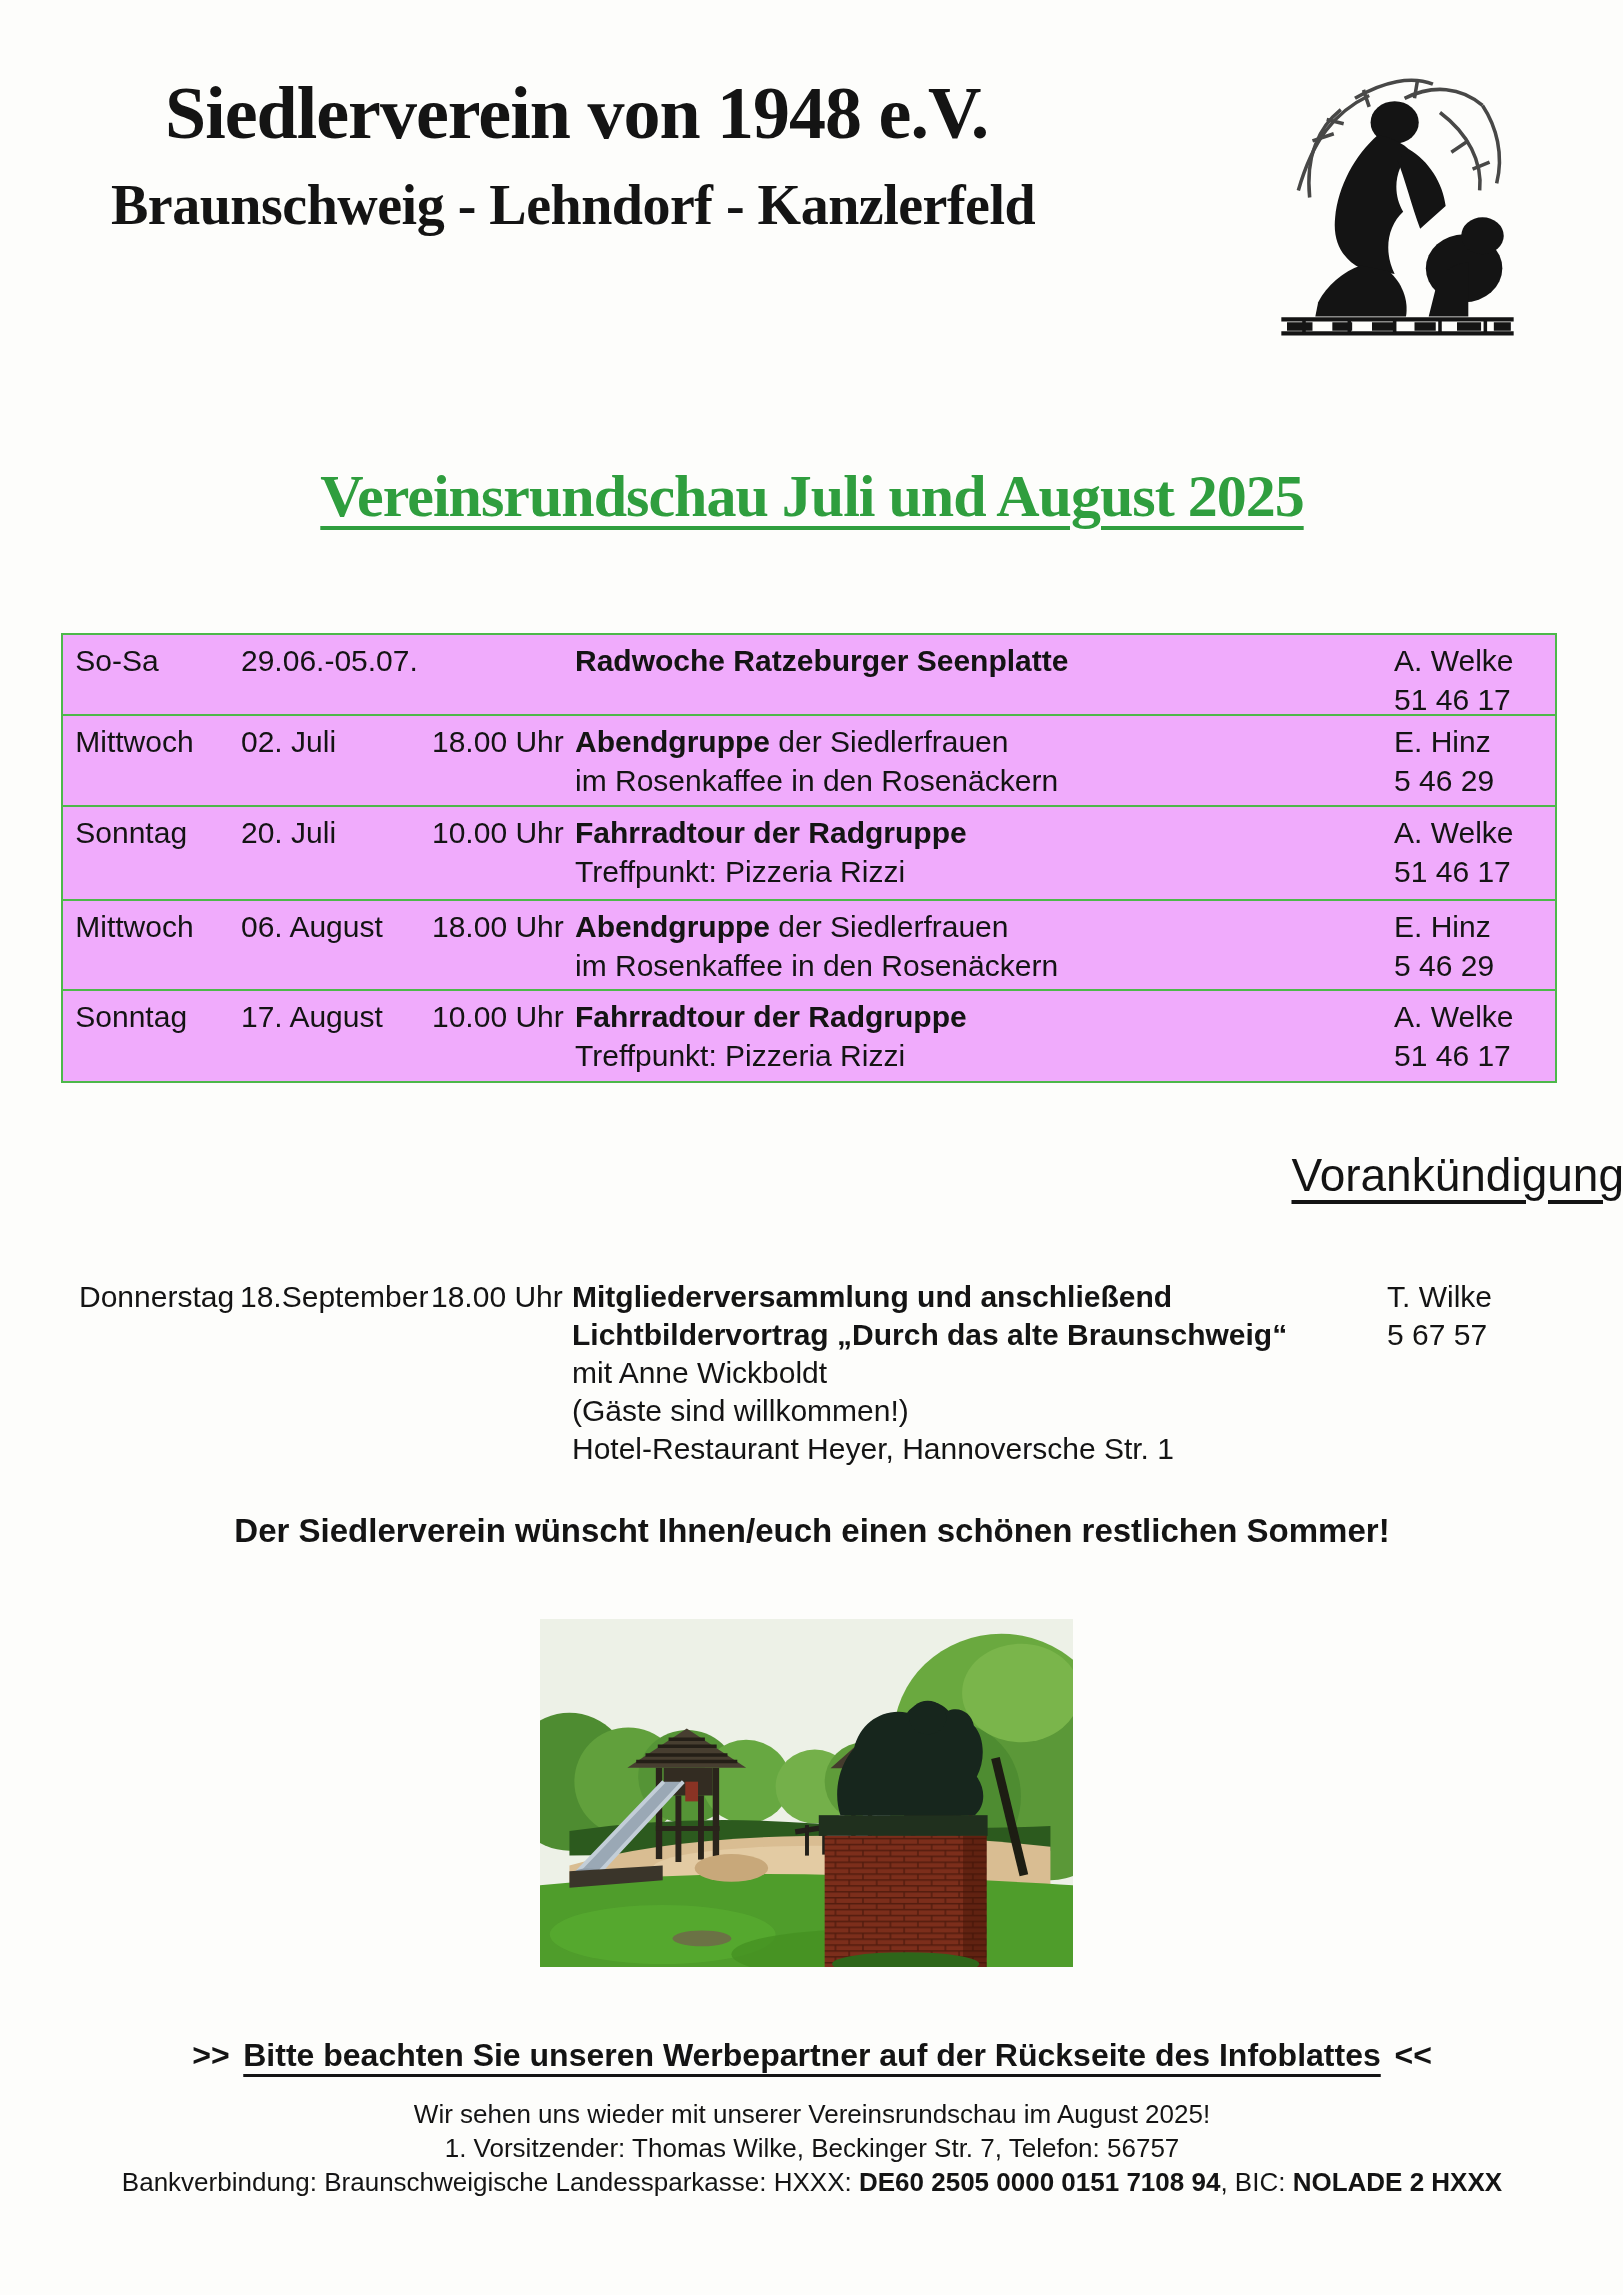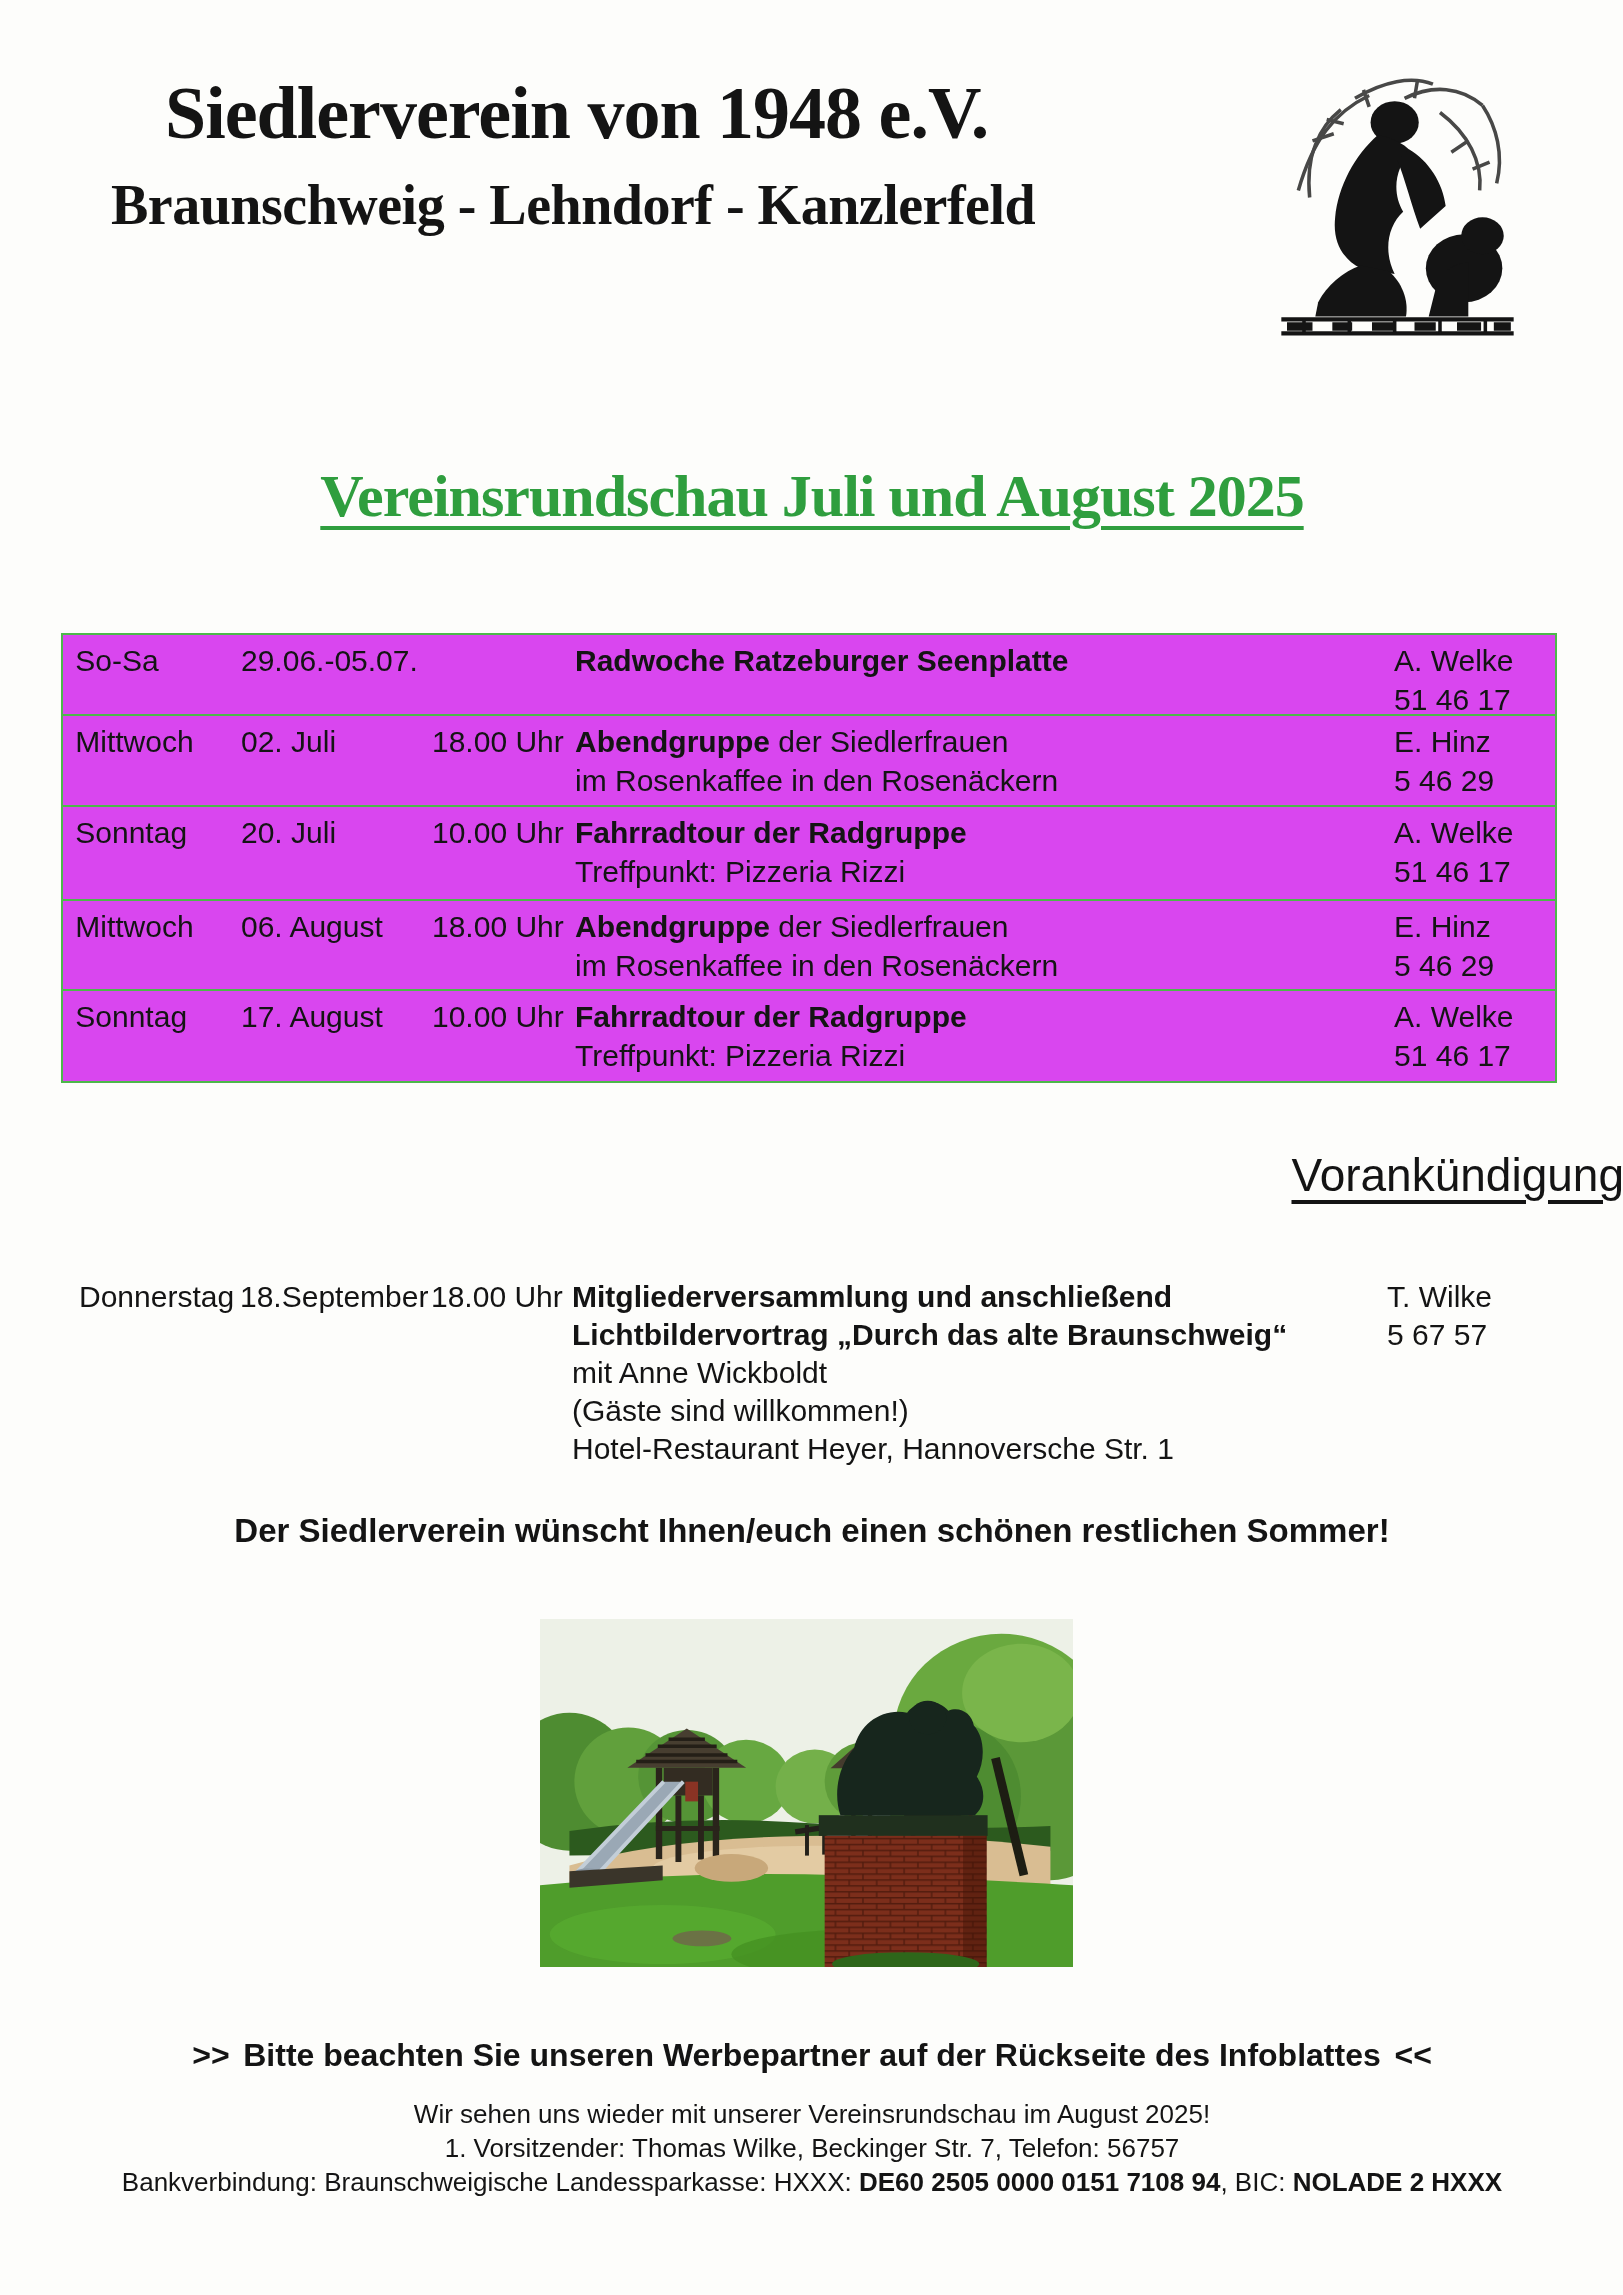--- a/index.html
+++ b/index.html
@@ -39,21 +39,21 @@
   }
   .masthead .u{
     text-decoration:underline;
     text-decoration-thickness:3.9px;text-underline-offset:9.8px;
   }
 
   
   .events{
     position:absolute;left:61px;top:633px;width:1492px;
     border:2.9px solid var(--green-border);
-    background:#d946ef;
+    background:#f0abfc;
   }
   .row{position:relative;}
   .row + .row{border-top:2.9px solid var(--green-border);}
   .r0{height:79px}.r1{height:89px}.r2{height:92px}.r3{height:88px}.r4{height:90px}
   .cell{
     position:absolute;top:5.9px;
     font-size:30px;line-height:39px;white-space:nowrap;
   }
   .c-day{left:12.3px}
   .c-date{left:178px}
@@ -85,20 +85,21 @@
     font-weight:bold;font-size:33px;white-space:nowrap;
   }
 
   .photo{position:absolute;left:540px;top:1619px;width:533px;height:348px;}
 
   .partner{
     position:absolute;left:0;right:0;top:2037px;text-align:center;
     font-weight:bold;font-size:32px;white-space:nowrap;
   }
   .partner .u{
+    text-decoration:underline;
     text-decoration-thickness:2.9px;text-underline-offset:7.9px;
   }
   .partner .angles{margin:0 13.7px;text-decoration:none;}
 
   .footer-line{
     position:absolute;left:0;right:0;text-align:center;
     font-size:26px;line-height:1.2;white-space:nowrap;
   }
   .f1{top:2099px}
   .f2{top:2133px}

